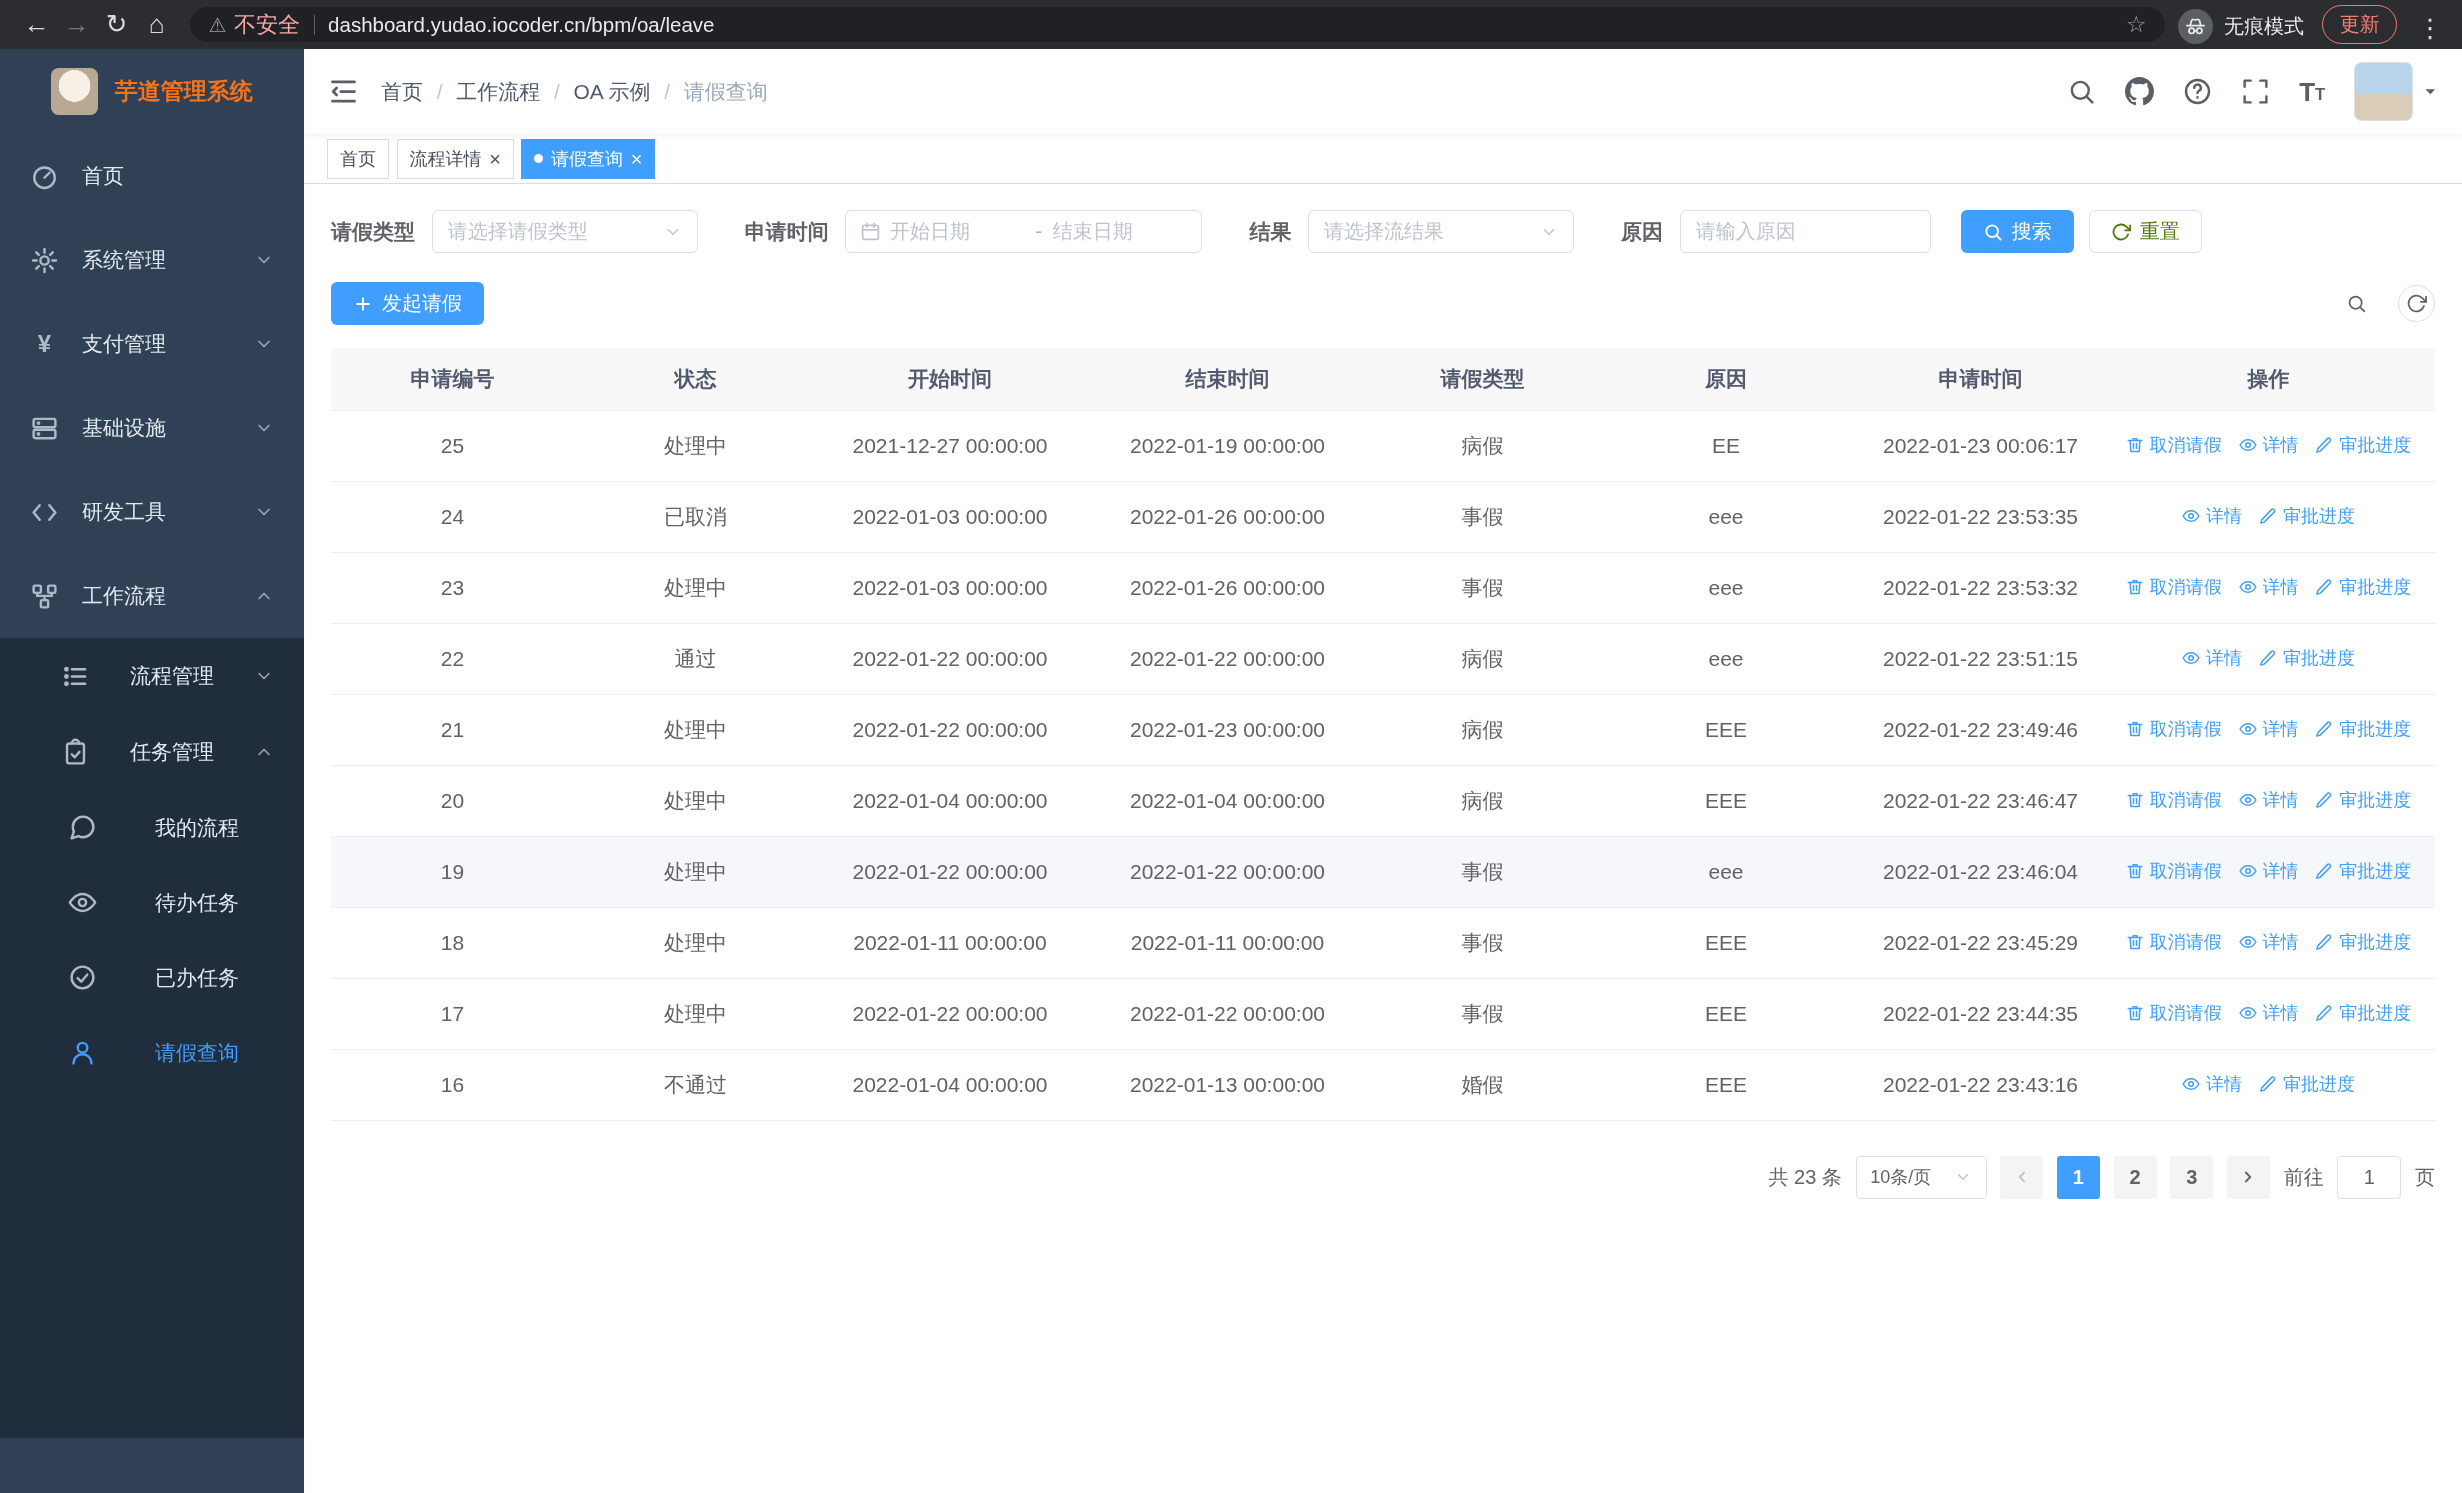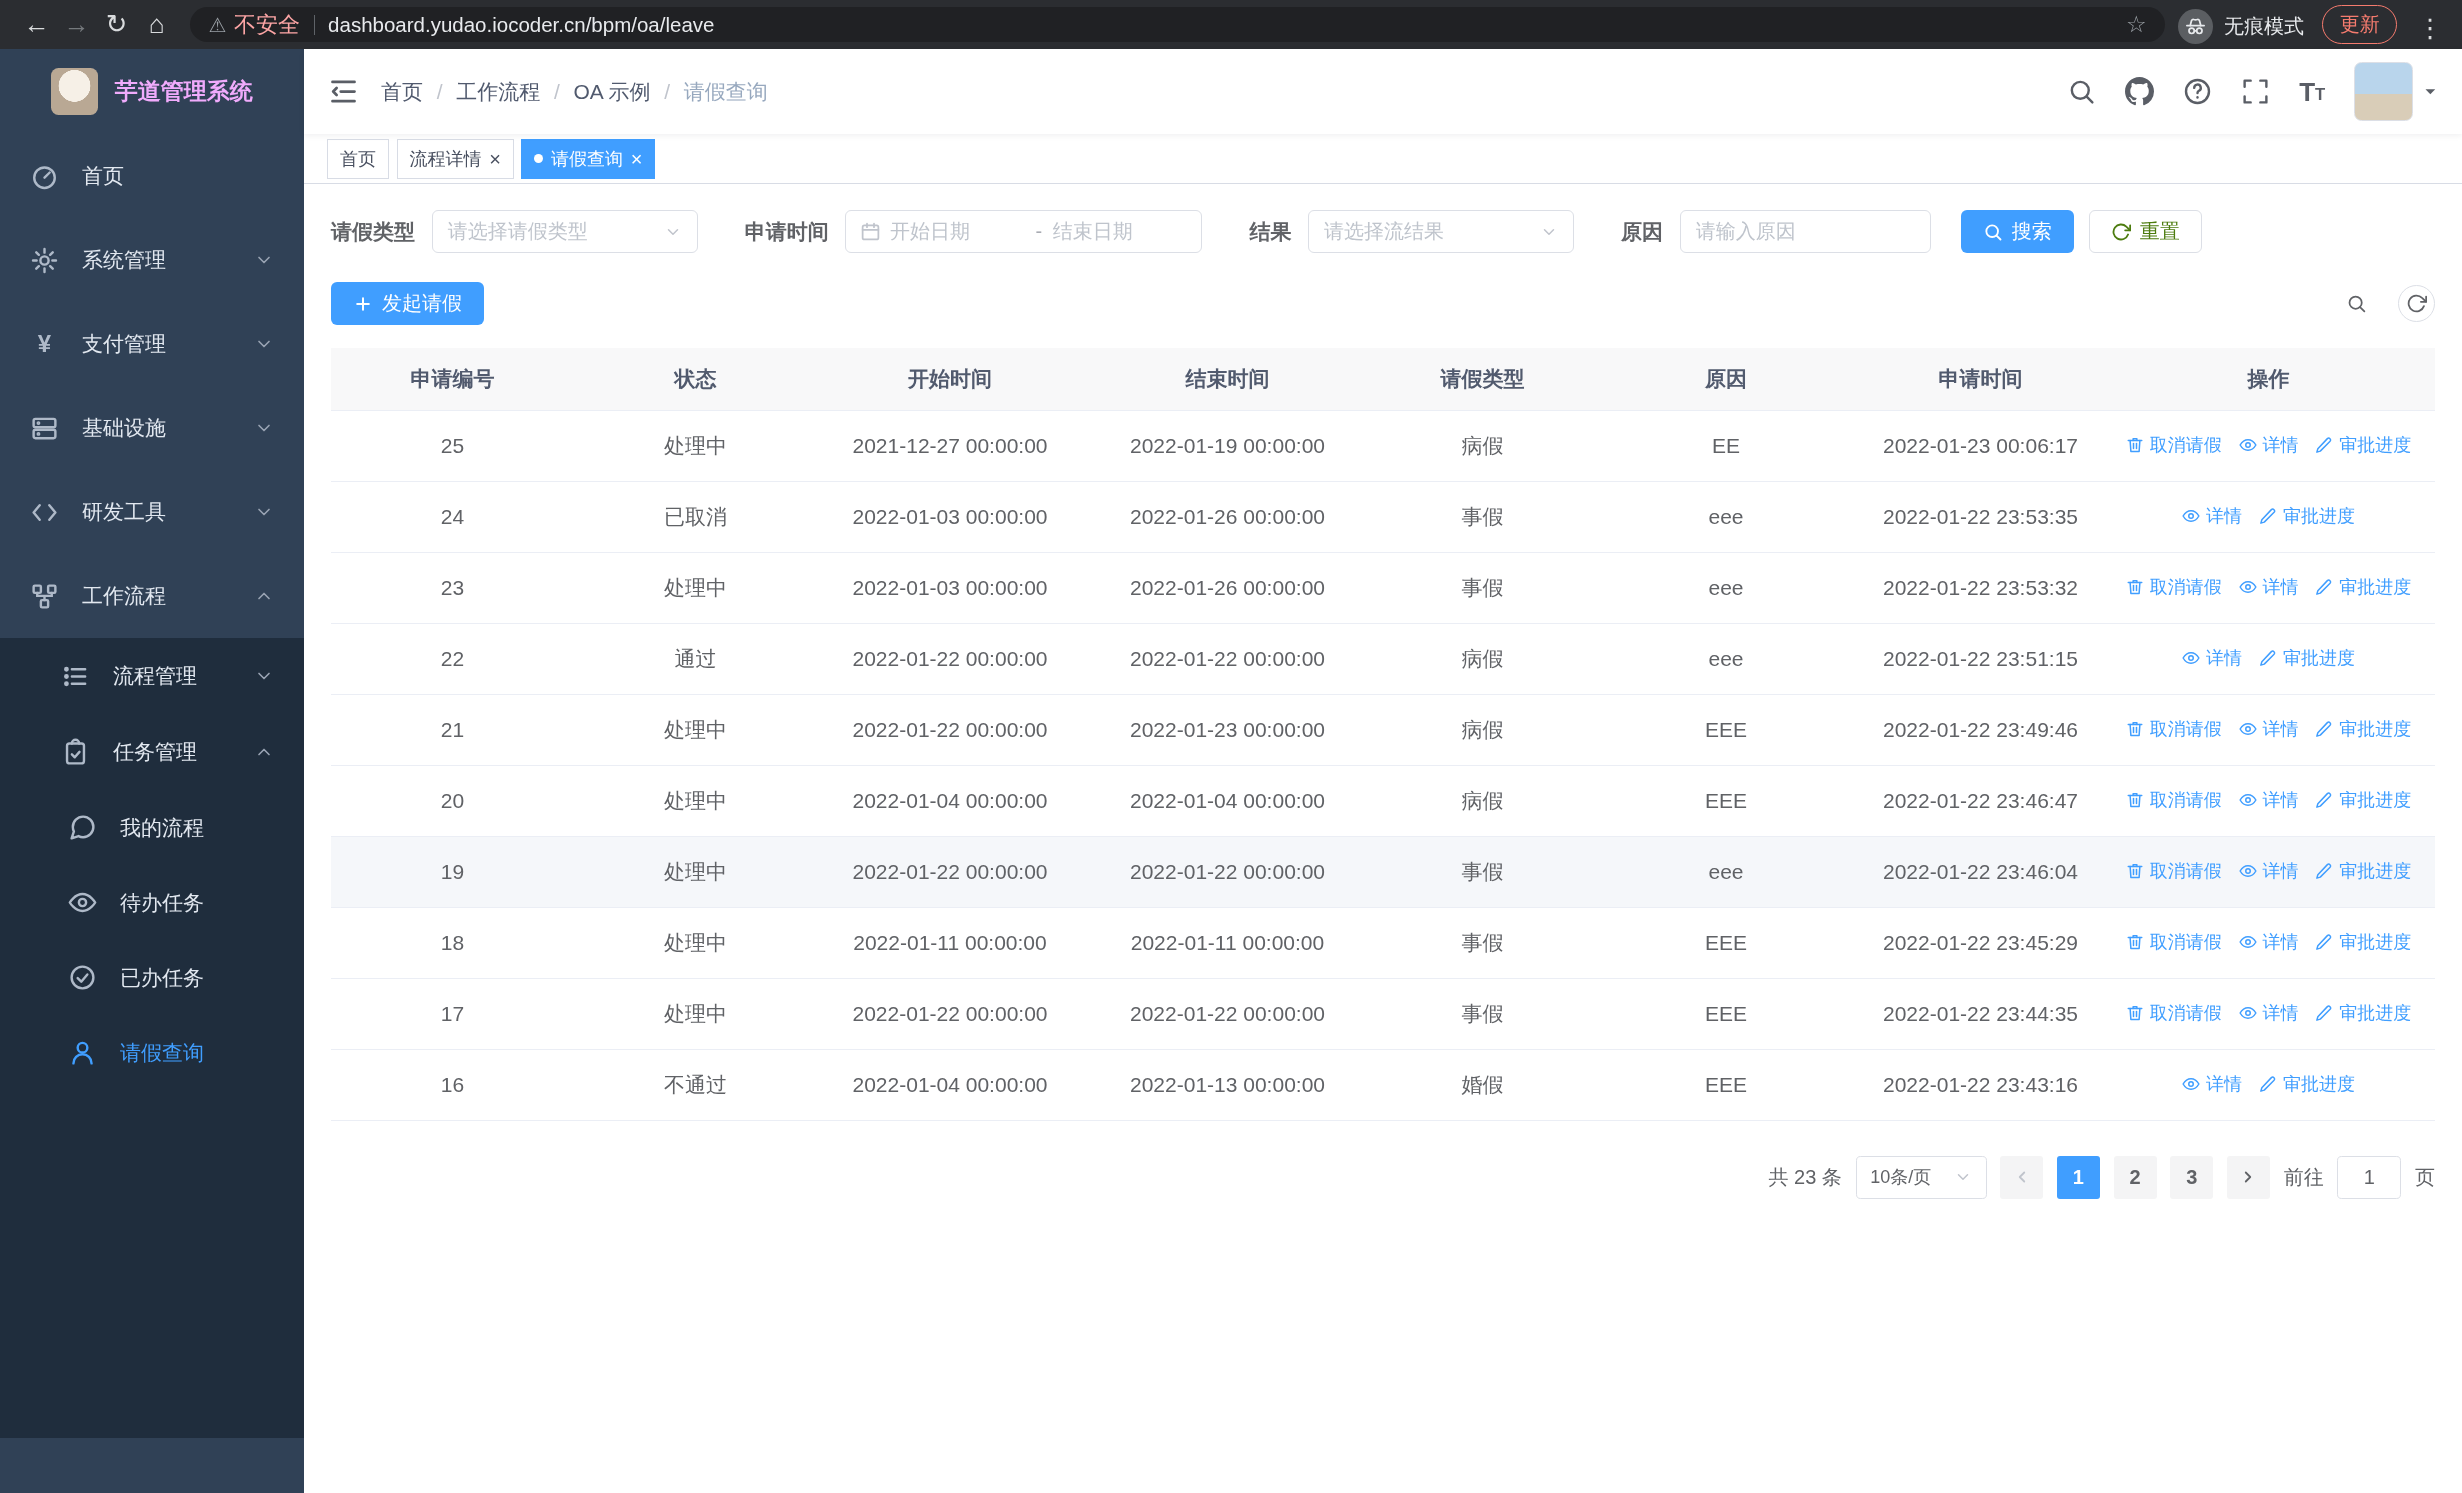--- a/index.html
+++ b/index.html
@@ -29,28 +29,28 @@
   .update-pill { color:#f57b6e; border:1.5px solid #f57b6e; border-radius:20px; padding:5.3px 16.7px;
                  font-size:20px; cursor:pointer; }
   .kebab { color:#d9dbdd; font-size:26px; width:30px; text-align:center; cursor:pointer; }
 
   
   .app { display:flex; height:1445px; }
   .sidebar { width:304px; background:var(--sidebar); display:flex; flex-direction:column; flex-shrink:0; }
   .logo-row { height:85px; display:flex; align-items:center; justify-content:center; gap:16.7px; }
   .logo-img { width:47px; height:47px; border-radius:7.6px;
               background:radial-gradient(circle at 50% 38%, #f6f0e7 0 42%, #b9a894 43% 100%); }
-  .app-title { font-size:23px; font-weight:700; color:#f0abfc; }
+  .app-title { font-size:23px; font-weight:700; color:#f97316; }
   .m-item { height:84px; display:flex; align-items:center; padding:0 30px; gap:23px;
             font-size:21px; color:#e2e8f0; cursor:pointer; }
   .m-ic { width:29px; height:29px; color:#aeb9c8; flex-shrink:0; }
   .m-ic.glyph { font-size:24px; font-weight:700; display:flex; align-items:center; justify-content:center; }
   .m-label { flex:1; white-space:nowrap; }
   .m-arrow { width:20px; height:20px; color:#99a3b3; }
-  .submenu { background:var(--sidebar-sub); }
+  .submenu { background:var(--sidebar-sub);text-align:center; }
   .submenu .m-item { height:76px; padding-left:61px; }
   .submenu .m-item.nested { padding-left:68px; height:75px; }
   .m-item.active, .m-item.active .m-ic { color:var(--primary); }
   .sidebar-fill { flex:1; background:var(--sidebar-sub); }
   .sidebar-foot { height:56px; background:var(--sidebar); }
 
   .main { flex:1; display:flex; flex-direction:column; min-width:0; background:#fff; }
 
   
   .navbar { height:85px; display:flex; align-items:center; padding:0 23px; background:#fff;

